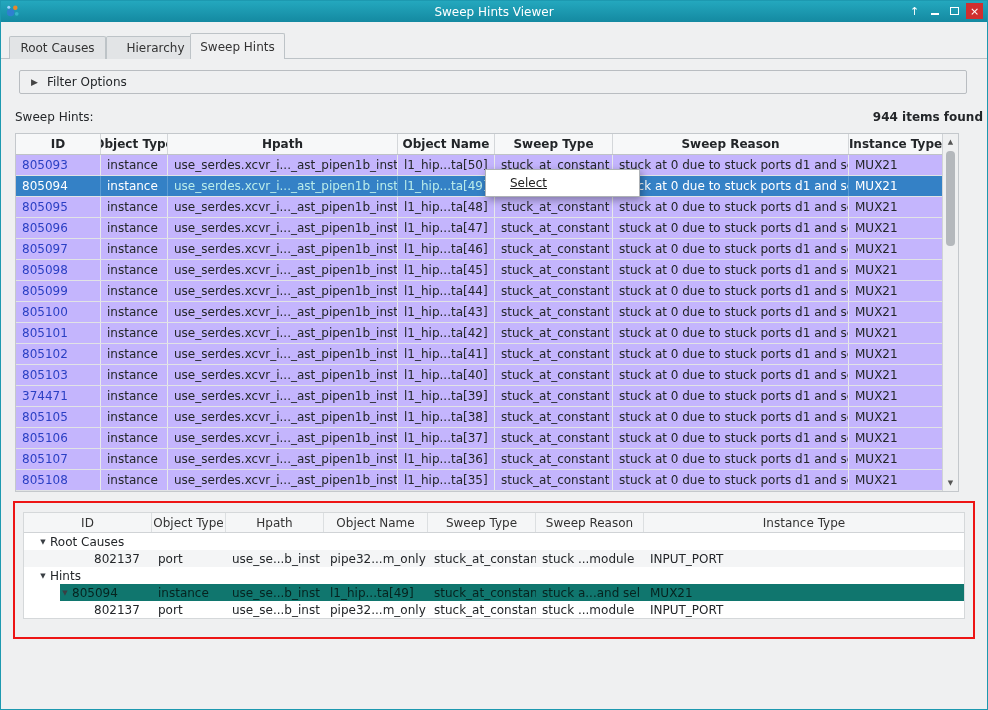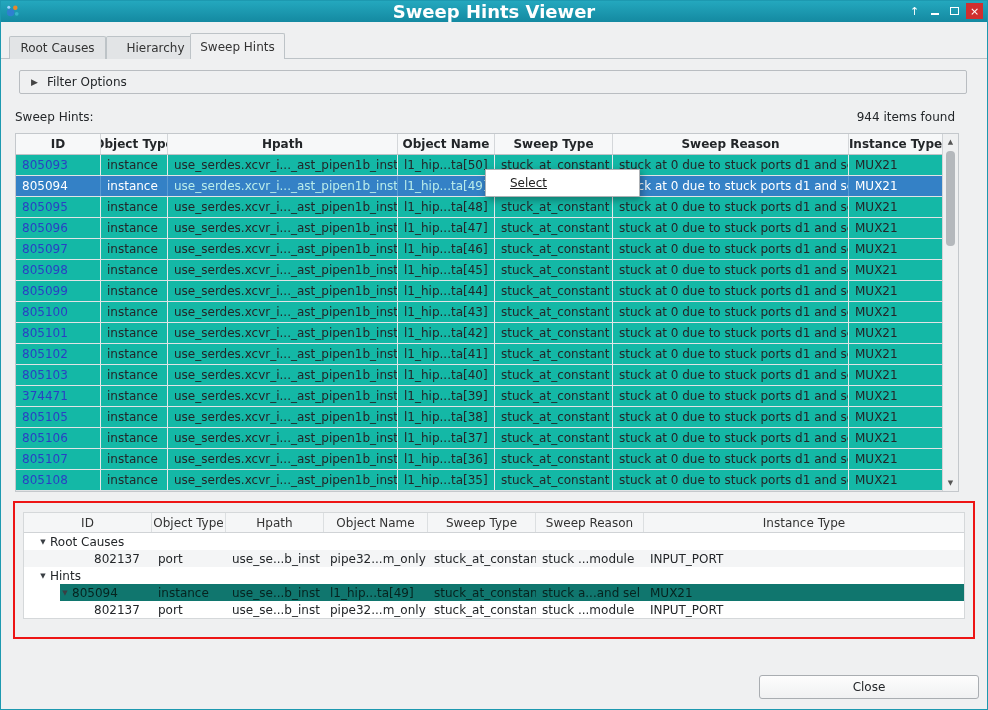--- a/index.html
+++ b/index.html
@@ -4,21 +4,21 @@
 <style>
   * { margin:0; padding:0; box-sizing:border-box; }
   html,body { width:988px; height:710px; }
   body { font-family:"DejaVu Sans", sans-serif; font-size:12px; color:#232629; }
   .window { position:relative; width:988px; height:710px; background:#eff0f1; border:1px solid #1d99b0; overflow:hidden; }
 
   
   .titlebar { position:absolute; top:0; left:0; right:0; height:21px;
     background:linear-gradient(#24a8be,#1489a1); display:flex; align-items:center; }
   .titlebar .title { position:absolute; left:0; right:0; text-align:center; color:#fff;
-    font-weight:bold; font-size:18px; }
+    font-weight:normal; font-size:12px; }
   .app-icon { margin-left:4px; z-index:2; width:15px; height:15px; }
   .controls { position:absolute; right:4px; top:2px; display:flex; gap:3px; align-items:center; z-index:2; }
   .tb-btn { width:17px; height:16px; color:#fff; display:flex; align-items:center; justify-content:center;
     font-size:11px; line-height:1; cursor:default; }
   .tb-btn.closeb { background:#d02f2f; }
   .min-glyph { width:8px; height:2px; background:#fff; display:block; margin-top:6px; }
   .max-glyph { width:9px; height:8px; border:1px solid #fff; display:block; }
 
   
   .tabstrip { position:absolute; top:32px; left:0; width:100%; height:26px; }
@@ -31,30 +31,30 @@
   .tab.t1 { left:105px; width:99px; }
   .tab.t2 { left:189px; width:95px; }
 
   
   .filter-bar { position:absolute; left:18px; top:69px; width:948px; height:24px;
     border:1px solid #b9bdc1; border-radius:2px; display:flex; align-items:center; background:#eff0f1; }
   .filter-arrow { margin-left:11px; font-size:9px; color:#444; }
   .filter-label { margin-left:9px; }
 
   .sweep-label { position:absolute; left:14px; top:109px; }
-  .items-found { position:absolute; right:32px; top:109px; }
+  .items-found { position:absolute; right:4px; top:109px;font-weight:bold; }
 
   
   .main-table { position:absolute; left:14px; top:132px; width:944px; height:359px;
     background:#fff; border:1px solid #c4c8cc; display:flex; }
   .grid { width:928px; overflow:hidden; }
   .header-row { display:flex; height:21px; background:#f7f8f9; border-bottom:1px solid #bfc3c7; }
   .hcell { display:flex; align-items:center; justify-content:center; font-weight:bold;
     border-right:1px solid #d4d7da; overflow:hidden; white-space:nowrap; }
-  .trow { display:flex; height:21px; border-bottom:1px solid #e1e3e5; background:#14b8a6; }
+  .trow { display:flex; height:21px; border-bottom:1px solid #e1e3e5; background:#c4b5fd; }
   .tcell { display:flex; align-items:center; padding-left:6px; border-right:1px solid #e7e9eb;
     white-space:nowrap; overflow:hidden; }
   .idc { color:#2a3fc4; }
   .trow.sel { background:#3481c6; }
   .trow.sel .tcell { color:#fff; border-right-color:#5b9bd3; }
   .trow.sel .tcell.c2, .trow.sel .tcell.c3 { color:#b9ecea; }
   .c0{width:85px} .c1{width:67px} .c2{width:230px} .c3{width:97px} .c4{width:118px}
   .c5{width:236px} .c6{flex:1; border-right:none}
 
   
@@ -377,17 +377,14 @@
             <div class="trcell tc2">use_se...b_inst</div>
             <div class="trcell tc3">pipe32...m_only</div>
             <div class="trcell tc4">stuck_at_constant</div>
             <div class="trcell tc5">stuck ...module</div>
             <div class="trcell tc6">INPUT_PORT</div>
           </div>
         </div>
     </div>
   </div>
 
-  <div class="close-btn">
-      <span>Close</span>
-    </div>
 
 </div>
 
 </body></html>

